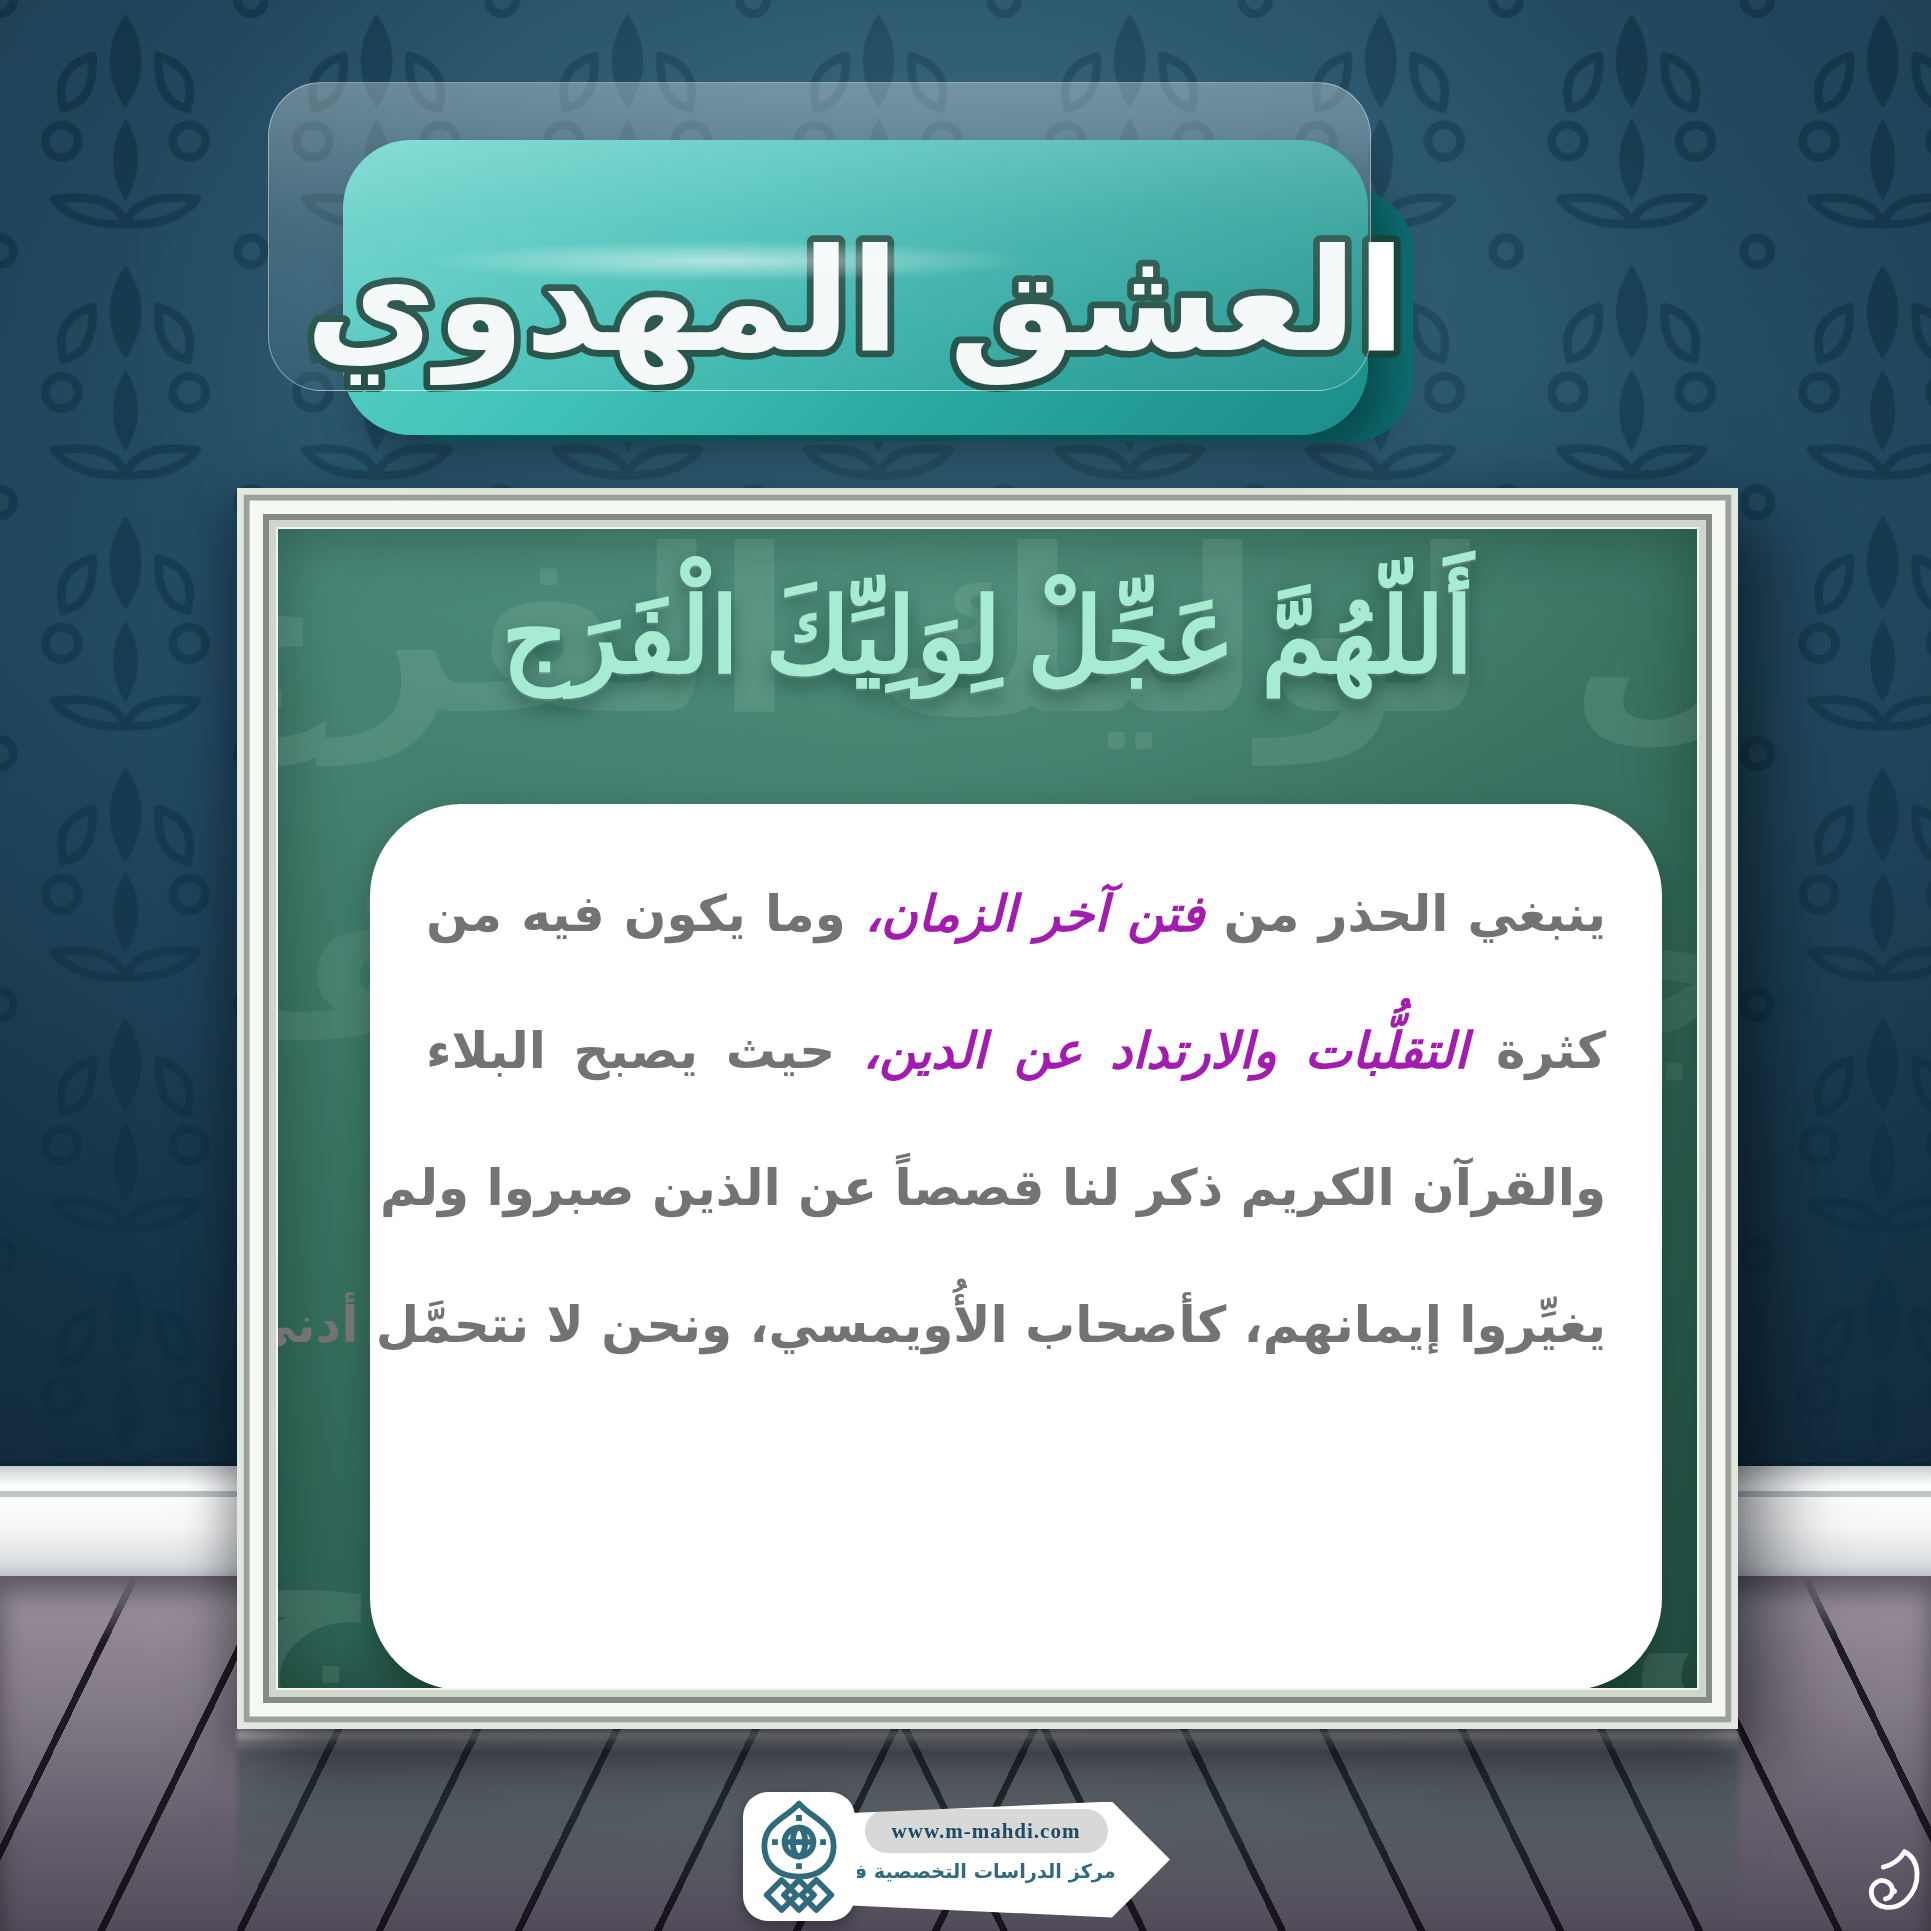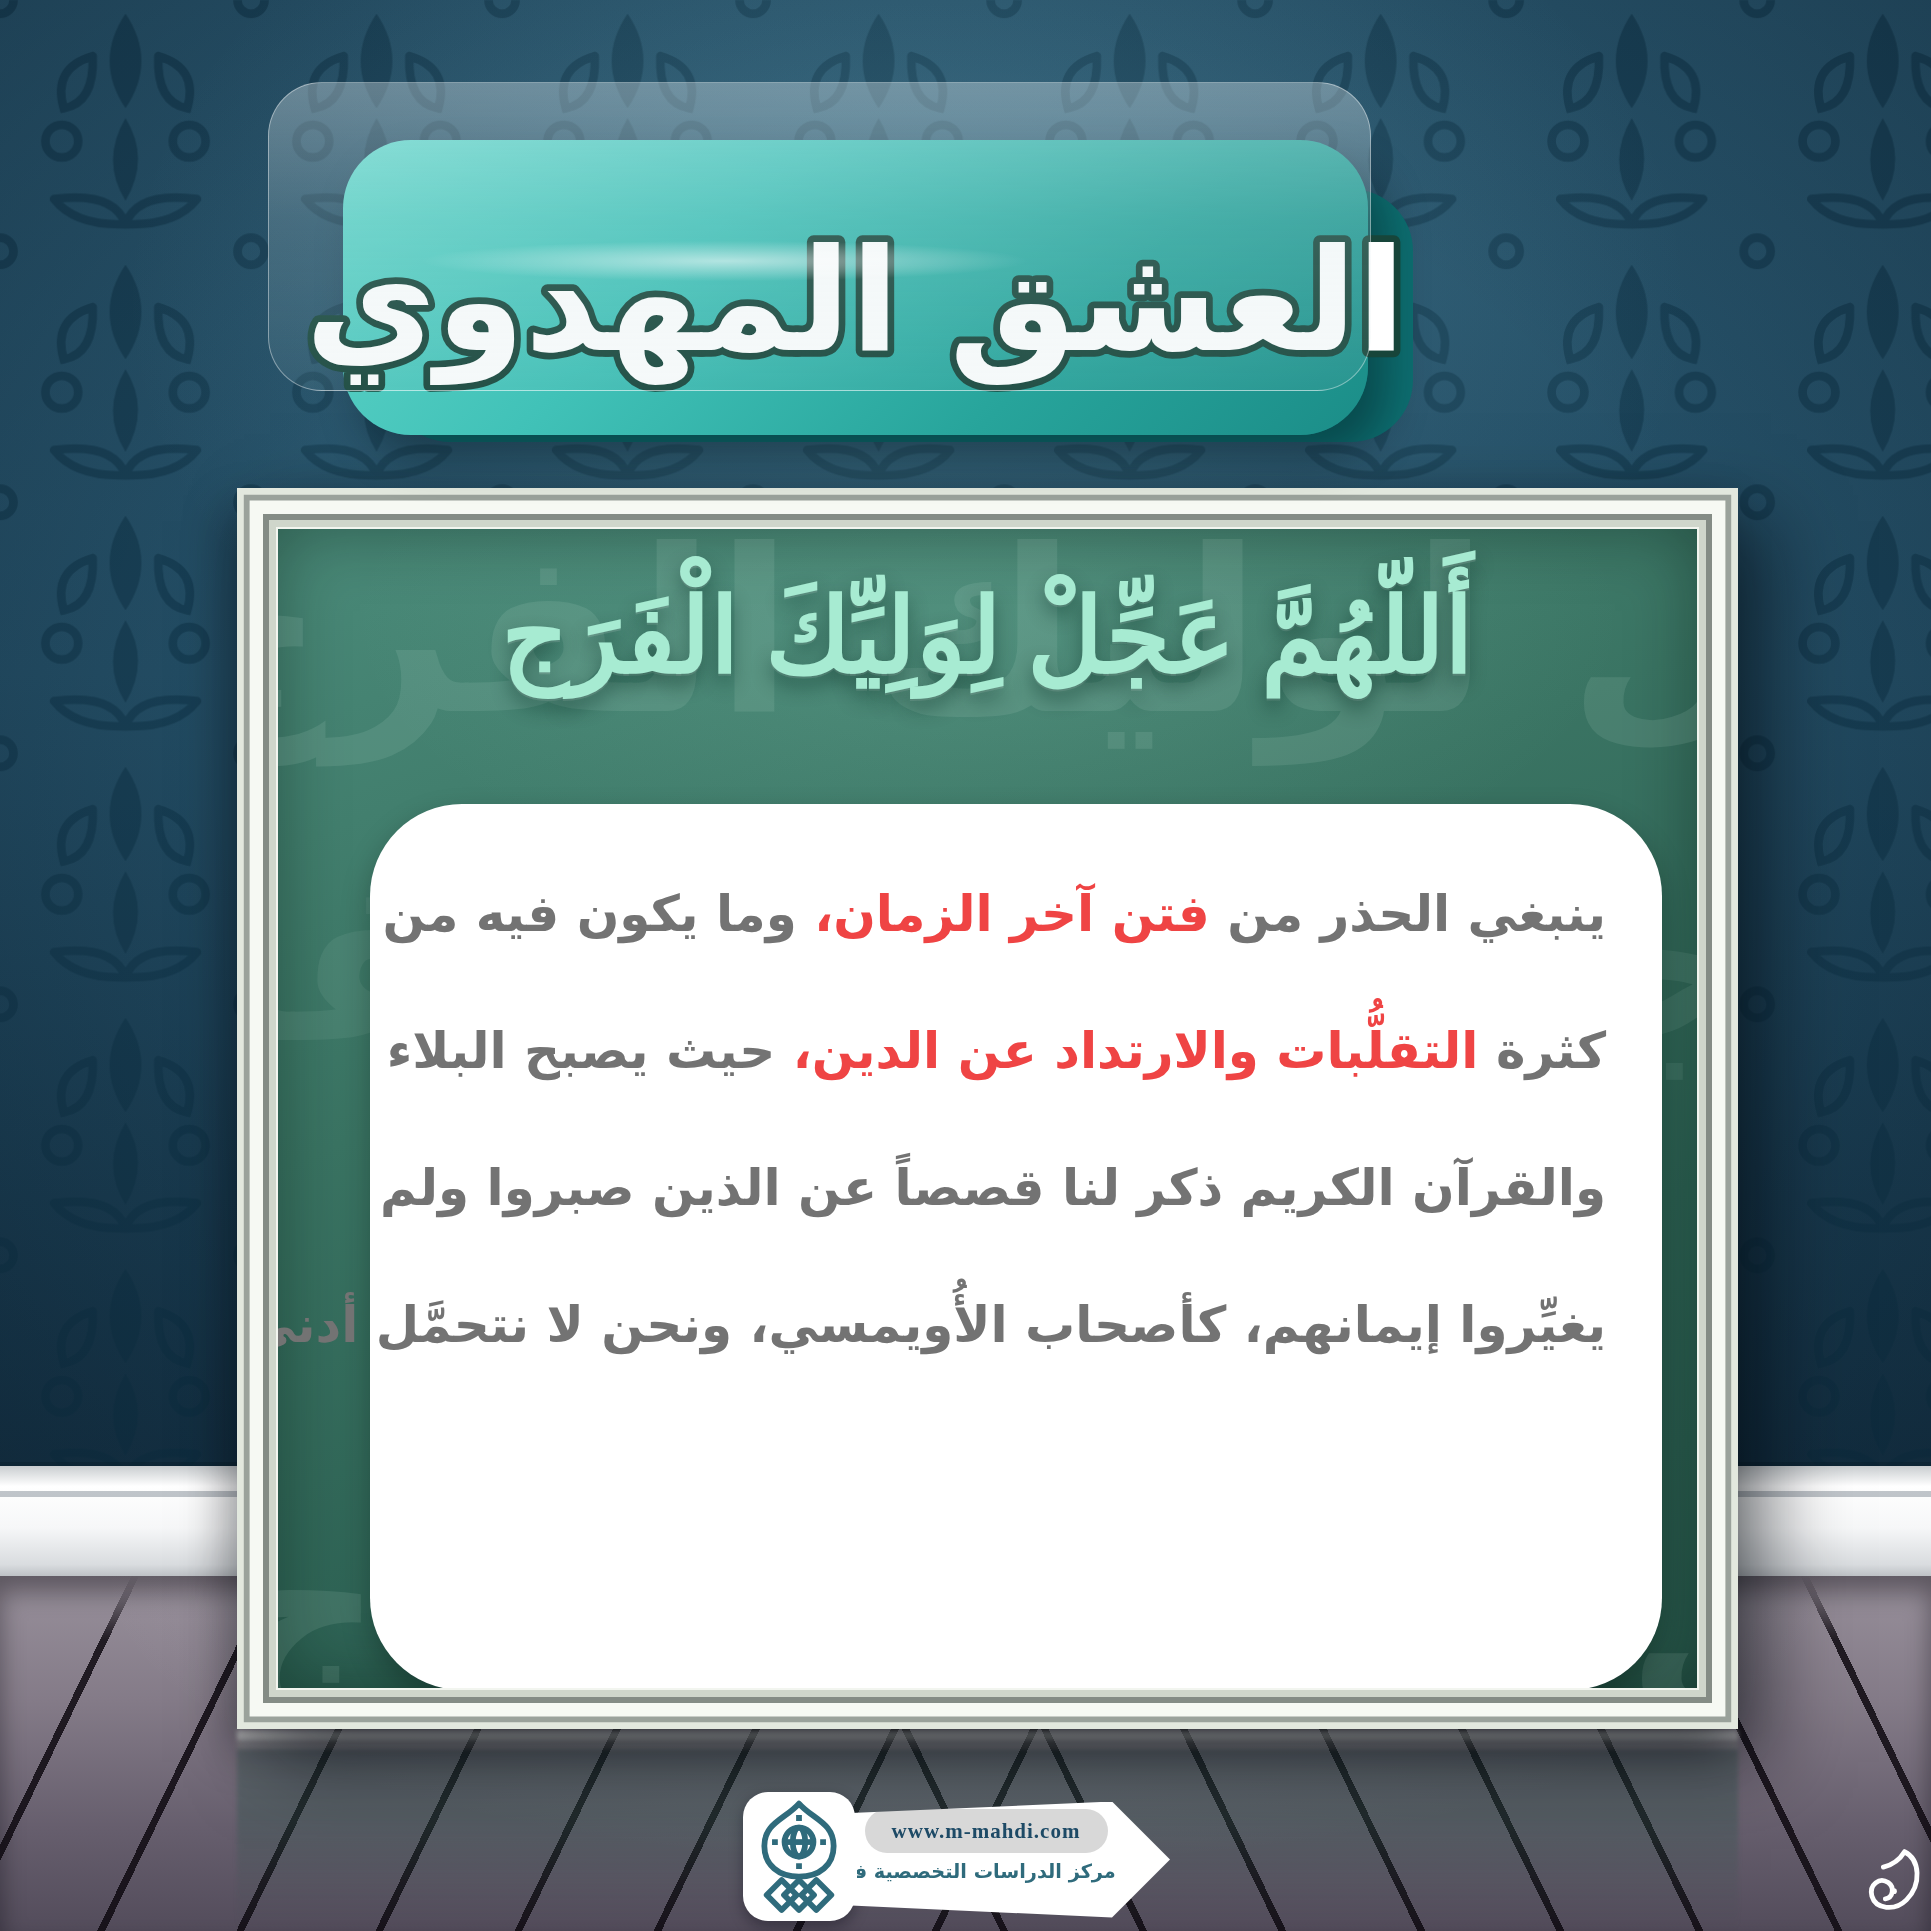--- a/index.html
+++ b/index.html
@@ -63,21 +63,21 @@
   .dua{position:absolute;left:0;top:46px;width:100%;text-align:center;font-size:104px;font-weight:bold;
     color:#a7ebd2;text-shadow:0 9.7px 19.3px rgba(5,40,30,0.45),0 1.9px 0 rgba(255,255,255,0.15);font-family:Liberation Serif, serif;}
 
   
   .panel{position:absolute;left:92px;top:275px;width:1292px;height:886px;border-radius:92px;background:#ffffff;
     box-shadow:0 13.5px 29px rgba(0,15,10,0.30);}
   .paragraph{position:absolute;left:56px;right:56px;top:42px;bottom:29px;direction:rtl;}
   .line{font-size:50px;font-weight:bold;line-height:137px;white-space:nowrap;
     text-align:justify;text-align-last:justify;}
   .line.last{text-align:center;text-align-last:center;white-space:normal;}
-  .seg.blue{color:#737373;} .seg.red{color:#ef4444;}
+  .seg.blue{color:#737373;} .seg.red{color:#a21caf;font-style:italic;}
 
   
   .footer{position:absolute;left:743px;top:1788px;width:434px;height:137px;}
   .badge{position:absolute;left:0;top:3.9px;width:112px;height:129px;border-radius:25px;background:#ffffff;
     box-shadow:0 5.8px 13.5px rgba(10,10,20,0.35);}
   .ribbon{position:absolute;left:108px;top:13.5px;width:319px;height:116px;background:#ffffff;
     clip-path:polygon(0 11.6px,261px 0,319px 58px,261px 116px,0 104px);
     filter:drop-shadow(0 5.8px 7.7px rgba(10,10,20,0.3));}
   .site-pill{position:absolute;left:13.5px;top:7.7px;width:243px;height:44px;border-radius:22px;background:#d8d8d8;
     display:flex;align-items:center;justify-content:center;}

